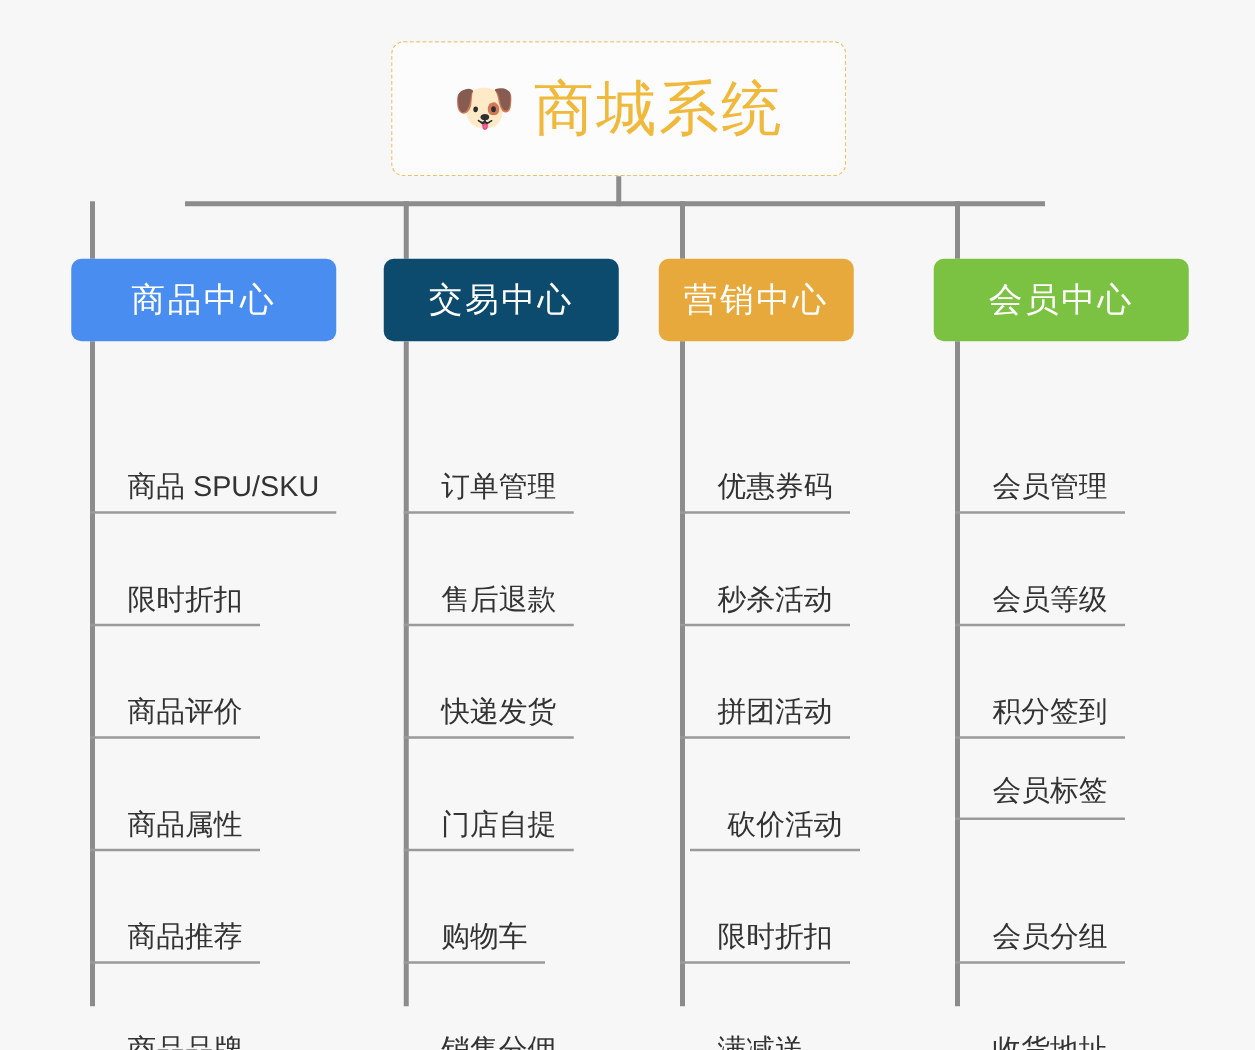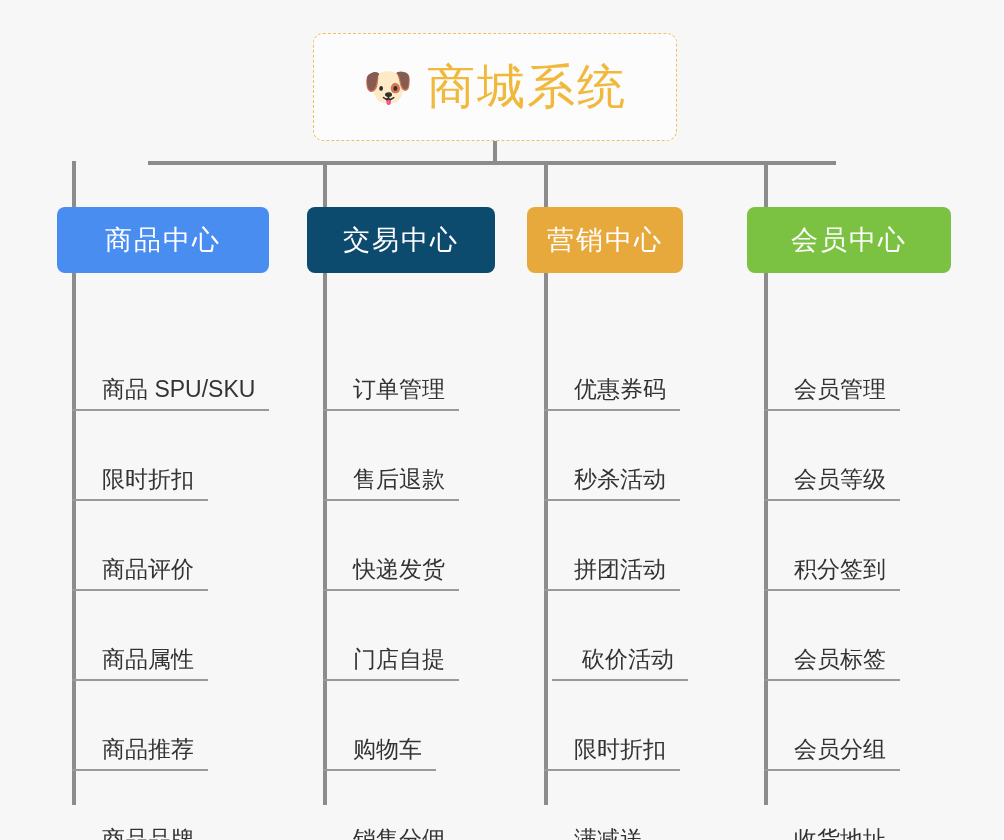--- a/index.html
+++ b/index.html
@@ -205,21 +205,21 @@
       <div class="spine" style="left: 764px; height: 532px;"></div>
       <div class="leaf" style="left: 764px; top: 273px;">
         <span class="leaf-inner">会员管理</span>
       </div>
       <div class="leaf" style="left: 764px; top: 363px;">
         <span class="leaf-inner">会员等级</span>
       </div>
       <div class="leaf" style="left: 764px; top: 453px;">
         <span class="leaf-inner">积分签到</span>
       </div>
-      <div class="leaf" style="left: 764px; top: 543px;">
+      <div class="leaf" style="left: 764px; top: 518px; font-family: Liberation Mono, monospace;">
         <span class="leaf-inner">会员标签</span>
       </div>
       <div class="leaf" style="left: 764px; top: 633px;">
         <span class="leaf-inner">会员分组</span>
       </div>
       <div class="leaf" style="left: 764px; top: 723px;">
         <span class="leaf-inner">收货地址</span>
       </div>
     </div>
 

